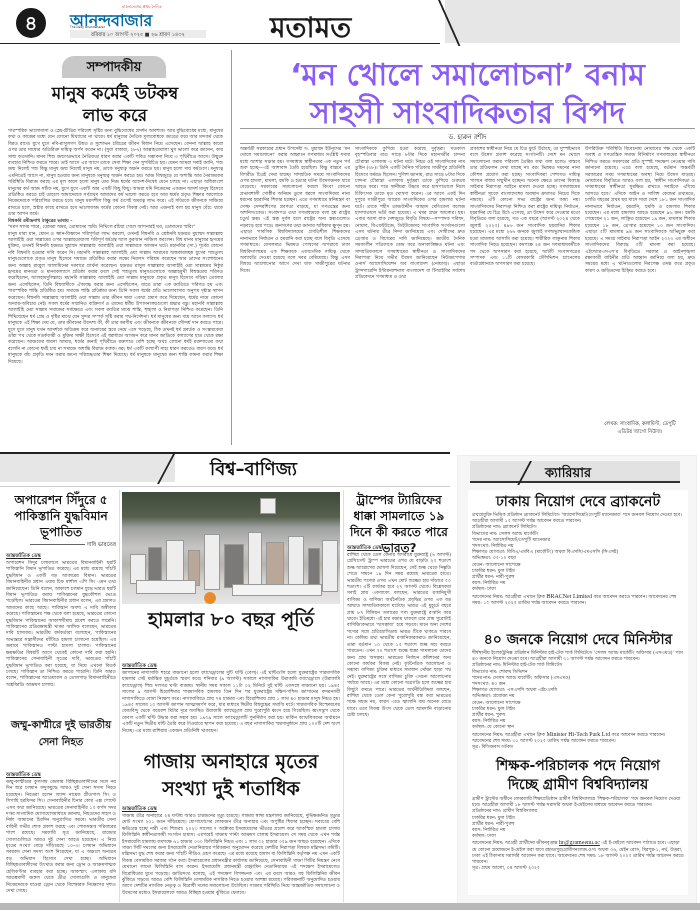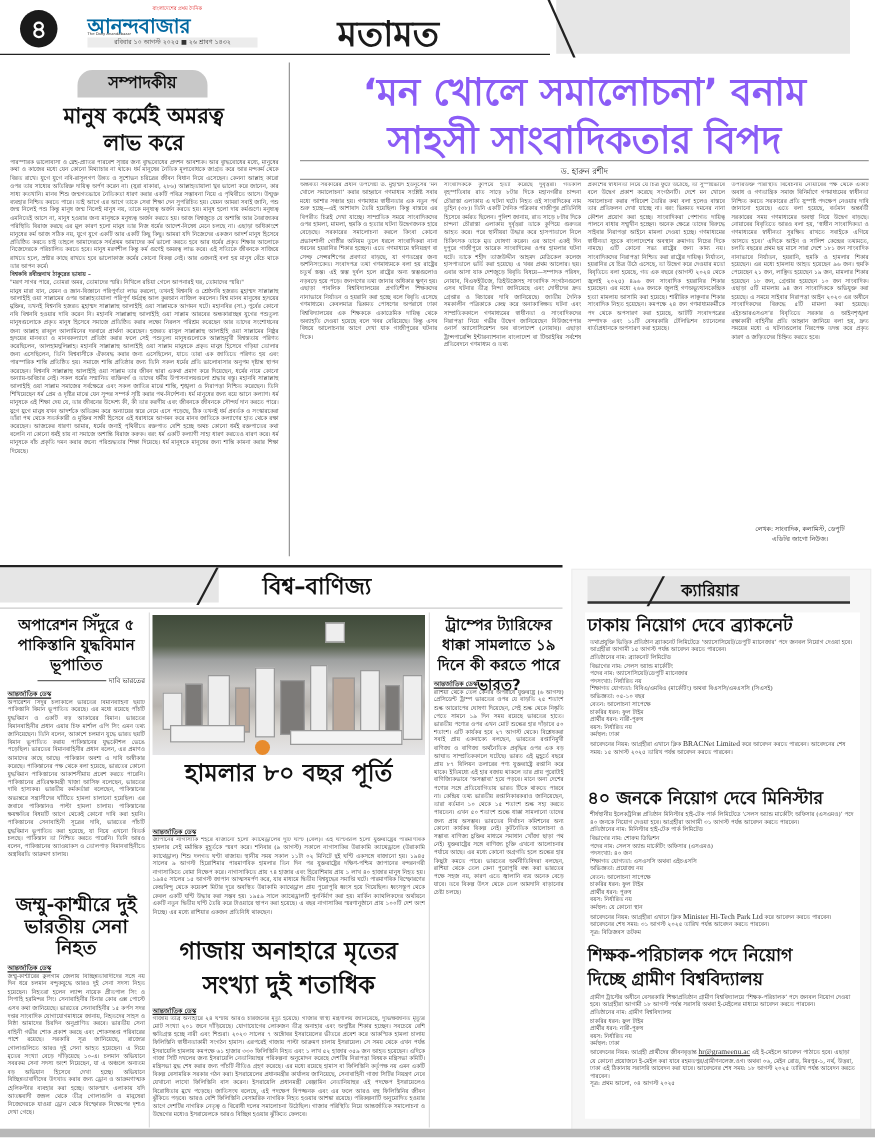--- a/index.html
+++ b/index.html
@@ -57,42 +57,42 @@
   .photo .ball { position: absolute; width: 12px; height: 12px; border-radius: 50%; background: #e88b2c; }
 
   .big-head { text-align: center; font: bold 19px "DejaVu Sans", sans-serif; line-height: 27px; color: #111; }
 
   
   .career-panel { left: 457px; top: 455px; width: 240px; height: 453px; background: #f6f6f6; border: 1px solid #eee; }
   .career-tab { left: 470px; top: 461px; width: 210px; height: 22px; background: #e2e2e2; border-bottom: 2px solid #333; }
   .career-slash { left: 530px; top: 461px; width: 1.5px; height: 24px; background: #222; transform: skewX(-28deg); transform-origin: top; }
   .career-title { left: 545px; top: 463px; font: bold 13px "DejaVu Sans", sans-serif; color: #111; }
   .career-card { left: 468px; top: 490px; width: 220px; height: 405px; background: #fff; }
-  .job-head { font: bold 14px "DejaVu Sans", sans-serif; color: #111; line-height: 19px; }
+  .job-head { text-align: center; font: bold 14px "DejaVu Sans", sans-serif; color: #111; line-height: 19px; }
   .job-line { font: 4.6px "DejaVu Serif", serif; color: #333; line-height: 6.2px; }
   .latin { font-family: "Liberation Serif", serif; font-size: 6px; }
 
   .bottom-bar { left: 0; top: 903px; width: 700px; height: 7px; background: #b8b8b8; }
 </style>
 </head>
 <body>
 
 <div class="abs page-badge">৪</div>
 <div class="abs brand">আনন্দবাজার</div>
 <div class="abs brand-tag">বাংলাদেশের প্রথম দৈনিক</div>
 <div class="abs brand-sub">The Daily Anandabazar</div>
 <div class="abs dateline">রবিবার ১০ আগস্ট ২০২৫ ■ ২৬ শ্রাবণ ১৪৩২</div>
 <div class="abs header-rule"></div>
 <div class="abs section-title">মতামত</div>
 <div class="abs header-gray"></div>
 <div class="abs header-slash"></div>
 
 <div class="abs editorial-tab">সম্পাদকীয়</div>
 <div class="abs editorial-title">
-  <div>মানুষ কর্মেই অমরত্ব</div>
+  <div>মানুষ কর্মেই ডটকম্ব</div>
   <div>লাভ করে</div>
 </div>
 <div class="abs body-text ed-body">
   <p>পারস্পরিক ভালোবাসা ও স্নেহ-প্রীতির পরিবেশ সৃষ্টির জন্য বুদ্ধিবোধের প্রদর্শন আবশ্যক। আর বুদ্ধিবোধের মধ্যে, মানুষের কথা ও কাজের মধ্যে যেন কোনো মিথ্যাচার না থাকে। ধর্ম মানুষের নৈতিক মূল্যবোধকে জাগ্রত করে আর মন্দকর্ম থেকে বিরত রাখে। যুগে যুগে নবি-রাসুলগণ উন্নত ও সুশোভন চরিত্রের জীবন বিধান নিয়ে এসেছেন। কেননা আল্লাহ কারো ওপর তার সাধ্যের অতিরিক্ত দায়িত্ব অর্পণ করেন না। (সুরা বাকারা, ২৮৬) আল্লাহতায়ালা খুব ভালো করে জানেন, কার সাধ্য কতখানি। মানব শিশু জন্মগতভাবে নৈতিকতা ধারণ করার একটি পবিত্র সম্ভাবনা নিয়ে এ পৃথিবীতে আসে। উন্মুক্ত ব্যবহার নিশ্চিত করতে পারে। তাই আগে এর আগে তাকে সেবা শিক্ষা দেন সুপরিচিত হয়। যেমন আমরা সবাই জানি, পশু জন্ম নিলেই পশু কিন্তু মানুষ জন্ম নিলেই মানুষ নয়, তাকে মনুষ্যত্ব অর্জন করতে হয়। মানুষ হলো দায় কর্মগুণে। মনুষ্যত্ব এমনিতেই আসে না, মানুষ হওয়ার জন্য মানুষকে মনুষ্যত্ব অর্জন করতে হয়। আজ বিশ্বজুড়ে যে অশান্তি আর নৈরাজ্যকর পরিস্থিতি বিরাজ করছে এর মূল কারণ হলো মানুষ তার নিজ ধর্মের আদেশ-নিষেধ মেনে চলছে না। এছাড়া অধিকাংশে মানুষের কর্ম আজ সঠিক নয়, যুগে যুগে একটি আর একটি কিছু কিছু। আমরা যদি নিজেদের একজন আদর্শ মানুষ হিসেবে প্রতিষ্ঠিত করতে চাই তাহলে আমাদেরকে সর্বপ্রথম আমাদের কর্ম ভালো করতে হবে আর ধর্মের প্রকৃত শিক্ষার আলোকে নিজেদেরকে পরিচালিত করতে হবে। মানুষ মরণশীল কিন্তু কর্ম গুণেই অমরত্ব লাভ করে। এই সত্যিকে জীবনকে সাজিয়ে রাখতে হলে, স্রষ্টার কাছে রাখতে হবে ভালোকাজ কর্মের কোনো বিকল্প নেই। আর এজন্যই বলা হয় মানুষ বেঁচে থাকে তার আপন কর্মে।</p>
   <p style="font-weight:bold;">বিশ্বকবি রবীন্দ্রনাথ ঠাকুরের ভাষায় –</p>
   <p>"মরণ সাগর পারে, তোমরা অমর, তোমাদের স্মরি। নিখিলে রচিয়া গেলে আপনারই ঘর, তোমাদের স্মরি।"</p>
   <p>মানুষ মারা যান, যেমন ও জ্ঞান-বিজ্ঞানে পরিপূর্ণতা লাভ করলো, তখনই বিশ্বনবি ও শ্রেষ্ঠনবি হজরত মুহাম্মদ সাল্লাল্লাহু আলাইহি ওয়া সাল্লামের ওপর আল্লাহতায়ালা পরিপূর্ণ ধর্মগ্রন্থ আল কুরআন নাজিল করলেন। বিশ্ব মানব মানুষের হৃদয়ের মুক্তির, তখনই বিশ্বনবি হজরত মুহাম্মদ সাল্লাল্লাহু আলাইহি ওয়া সাল্লামকে আগমন ঘটে। মহানবির (সা.) পূর্বের কোনো নবি বিশ্বনবি হওয়ার দাবি করেন নি। মহানবি সাল্লাল্লাহু আলাইহি ওয়া সাল্লাম আরবের অন্ধকারাচ্ছন্ন যুগের পশুতুল্য মানুষগুলোকে প্রকৃত মানুষ হিসেবে সমাজে প্রতিষ্ঠিত করার লক্ষ্যে নিরলস পরিশ্রম করেছেন আর তাদের সংশোধনের জন্য আল্লাহ রাব্বুল আলামিনের দরবারে প্রার্থনা করেছেন। হজরত রাসুল সাল্লাল্লাহু আলাইহি ওয়া সাল্লামের নিষ্ঠুর হৃদয়ের মানবতা ও মানবকল্যাণে প্রতিষ্ঠা করার ফলে সেই পশুতুল্য মানুষগুলোকে আল্লাহমুখী বিশ্বস্ততায় পরিণত করেছিলেন, আলহামদুলিল্লাহ। মহানবি সাল্লাল্লাহু আলাইহি ওয়া সাল্লাম মানুষকে প্রকৃত মানুষ হিসেবে গড়িয়া তোলার জন্য এসেছিলেন, তিনি বিশ্ববাসীকে ঐক্যবদ্ধ করার জন্য এসেছিলেন, যাতে তারা এক জাতিতে পরিণত হয় এবং পারস্পরিক শান্তি প্রতিষ্ঠিত হয়। সমাজে শান্তি প্রতিষ্ঠার জন্য তিনি সকল ধর্মের প্রতি ভালোবাসার অনুপম দৃষ্টান্ত স্থাপন করেছেন। বিশ্বনবি সাল্লাল্লাহু আলাইহি ওয়া সাল্লাম তার জীবন দ্বারা একথা প্রমাণ করে দিয়েছেন, ধর্মের নামে কোনো অন্যায়-অবিচার নেই। সকল ধর্মের সম্মানিত ব্যক্তিবর্গ ও তাদের ধর্মীয় উপাসনালয়গুলো শ্রদ্ধার বস্তু। মহানবি সাল্লাল্লাহু আলাইহি ওয়া সাল্লাম সমাজের সর্বক্ষেত্রে এবং সকল জাতির মাঝে শান্তি, শৃঙ্খলা ও নিরাপত্তা নিশ্চিত করেছেন। তিনি শিখিয়েছেন ধর্ম প্রেম ও দৃষ্টির মাঝে যেন সুন্দর সম্পর্ক সৃষ্টি করার পথ-নির্দেশনা। ধর্ম মানুষের জন্য বয়ে আনে কল্যাণ। ধর্ম মানুষকে এই শিক্ষা দেয় যে, তার জীবনের উদ্দেশ্য কী, কী তার করণীয় এবং জীবনকে জীবনকে সৌন্দর্য দান করতে পারে। যুগে যুগে মানুষ যখন আদর্শকে অতিক্রম করে অন্যায়ের স্তরে নেমে এসে পড়েছে, ঠিক তখনই ধর্ম প্রবর্তক ও সংস্কারকেরা তাঁরা পথ থেকে সতর্ককারী ও মুক্তির সাক্ষী হিসেবে এই ধরাধামে আগমন করে মানব জাতিকে কল্যাণের হাত থেকে রক্ষা করেছেন। আজকের ধারণা আমার, ধর্মের জন্যই পৃথিবীতে রক্তপাত বেশি হচ্ছে অথচ কোনো ধর্মই রক্তপাতের কথা বলেনি না কোনো ধর্মই চায় না সমাজে অশান্তি বিরাজ করুক। বরং ধর্ম একটি কল্যাণী সাহ্য ধারণ করতেও বারণ করে। ধর্ম মানুষকে বাঁচ প্রকৃতি দমন করার জন্যে পরিশুদ্ধতার শিক্ষা দিয়েছে। ধর্ম মানুষকে মানুষের জন্য শান্তি কামনা করার শিক্ষা দিয়েছে।</p>
 </div>
 <div class="abs col-rule-v" style="left:231px; top:50px; height:395px;"></div>
 
@@ -119,21 +119,21 @@
 <div class="abs wc-title">বিশ্ব–বাণিজ্য</div>
 <div class="abs wc-rule"></div>
 
 <div class="abs story-head" style="left:6px; top:492px; width:110px;">অপারেশন সিঁদুরে ৫ পাকিস্তানি যুদ্ধবিমান ভূপাতিত</div>
 <div class="abs" style="left:30px; top:544px; width:86px; font:5.5px 'DejaVu Sans',sans-serif; text-align:right; border-top:1px solid #666; padding-top:0;">
   <span style="background:#fff; position:relative; top:-4px; padding-left:2px;">দাবি ভারতের</span>
 </div>
 <div class="abs desk" style="left:6px; top:552px;">আন্তর্জাতিক ডেস্ক</div>
 <div class="abs body-text" style="left:6px; top:560px; width:110px; height:156px;">অপারেশন সিঁদুর চলাকালে ভারতের বিমানবাহিনী ছয়টি পাকিস্তানি বিমান ভূপাতিত করেছে। এর মধ্যে রয়েছে পাঁচটি যুদ্ধবিমান ও একটি বড় আকারের বিমান। ভারতের বিমানবাহিনীর প্রধান এয়ার চিফ মার্শাল এপি সিং এমন তথ্য জানিয়েছেন। তিনি বলেন, আকাশে চলমান যুদ্ধে ভারত ছয়টি বিমান ভূপাতিত করায় পাকিস্তানের যুদ্ধকৌশল ভেঙে পড়েছিল। ভারতের বিমানবাহিনীর প্রধান বলেন, এর প্রমাণও আমাদের কাছে আছে। পাকিস্তান অবশ্য এ দাবি অস্বীকার করেছে। পাকিস্তানের পক্ষ থেকে বলা হয়েছে, ভারতের কোনো যুদ্ধবিমান পাকিস্তানের আকাশসীমায় প্রবেশ করতে পারেনি। পাকিস্তানের প্রতিরক্ষামন্ত্রী খাজা আসিফ বলেছেন, ভারতের দাবি হাস্যকর। ভারতীয় কর্মকর্তারা বলেছেন, পাকিস্তানের অভ্যন্তরে সন্ত্রাসীদের ঘাঁটিতে হামলা চালানো হয়েছিল। এর জবাবে পাকিস্তানও পাল্টা হামলা চালায়। পাকিস্তানের ক্ষয়ক্ষতির বিষয়টি আগে থেকেই কোনো দাবি করা হয়নি। পাকিস্তানের সেনাবাহিনী সূত্রের দাবি, ভারতের পাঁচটি যুদ্ধবিমান ভূপাতিত করা হয়েছে, যা নিয়ে এখনো বিতর্ক চলছে। পাকিস্তান তা নিশ্চিত করতে পারেনি। তিনি আরও বলেন, পাকিস্তানের অ্যাওয়াকস ও তোলপাড় বিমানবাহিনীতে অস্ত্রবিরতি আক্রমণ চালায়।</div>
 
-<div class="abs story-head" style="left:6px; top:716px; width:110px; font-size:15px; line-height:17px;">জম্মু-কাশ্মীরে দুই ভারতীয় সেনা নিহত</div>
+<div class="abs story-head" style="left:6px; top:716px; width:110px; font-size:10px; line-height:17px;">জম্মু-কাশ্মীরে দুই ভারতীয় সেনা নিহত</div>
 <div class="abs desk" style="left:6px; top:771px;">আন্তর্জাতিক ডেস্ক</div>
 <div class="abs body-text" style="left:6px; top:779px; width:110px; height:122px;">জম্মু-কাশ্মীরের কুলগাম জেলায় বিচ্ছিন্নতাবাদীদের সঙ্গে নয় দিন ধরে চলমান বন্দুকযুদ্ধে আরও দুই সেনা সদস্য নিহত হয়েছেন। নিহতরা হলেন ল্যান্স নায়েক প্রীতপাল সিং ও সিপাহি হরমিন্দর সিং। সেনাবাহিনীর চিনার কোর এক্স পোস্টে এসব কথা জানিয়েছে। ভারতের সেনাবাহিনীর ১৫ কর্পস সদর দপ্তর সাংবাদিক যোগাযোগমাধ্যমে জানায়, নিহতদের সাহস ও নিষ্ঠা আমাদের চিরদিন অনুপ্রাণিত করবে। ভারতীয় সেনা বাহিনী গভীর শোক প্রকাশ করছে এবং শোকসন্তপ্ত পরিবারের পাশে রয়েছে। সরকারি সূত্র জানিয়েছে, রাজ্যের গোলাগুলিতে আরও দুই সেনা আহত হয়েছেন। এ নিয়ে মৃতের সংখ্যা বেড়ে দাঁড়িয়েছে ১০-এ। চলমান অভিযানে সবরকম সেনা সদস্য অংশ নিয়েছেন, যা এ অঞ্চলে অন্যতম বড় অভিযান হিসেবে দেখা হচ্ছে। অভিযানে বিচ্ছিন্নতাবাদীদের উৎখাত করার জন্য ড্রোন ও আক্রমণাত্মক হেলিকপ্টার ব্যবহার করা হচ্ছে। আকস্মাৎ এলাকায় যদি আতঙ্কবাদী জঙ্গল থেকে তীব্র গোলাগুলি ও মানুষেরা নিজেদেরকে যাওয়া ড্রোন থেকে বিস্ফোরক নিক্ষেপের দৃশ্যও দেখা গেছে।</div>
 
 <div class="abs col-rule-v" style="left:119px; top:490px; height:412px; background:#ddd;"></div>
 
 <div class="abs photo" title="নাগাসাকি শহরের দৃশ্য">
   <div class="blk" style="left:8px; top:62px; width:16px; height:30px;"></div>
   <div class="blk d" style="left:26px; top:55px; width:14px; height:40px;"></div>
   <div class="blk" style="left:44px; top:48px; width:18px; height:50px;"></div>
   <div class="blk b" style="left:66px; top:58px; width:12px; height:36px;"></div>

